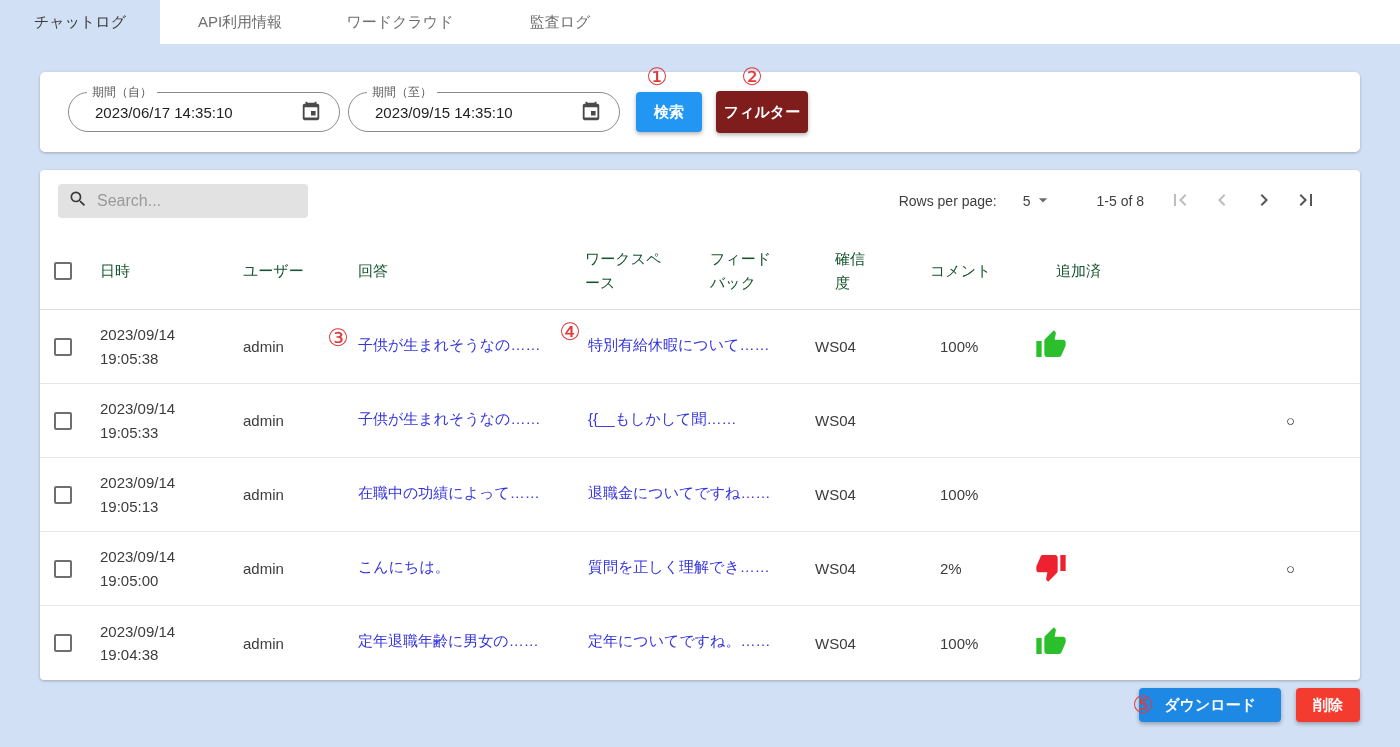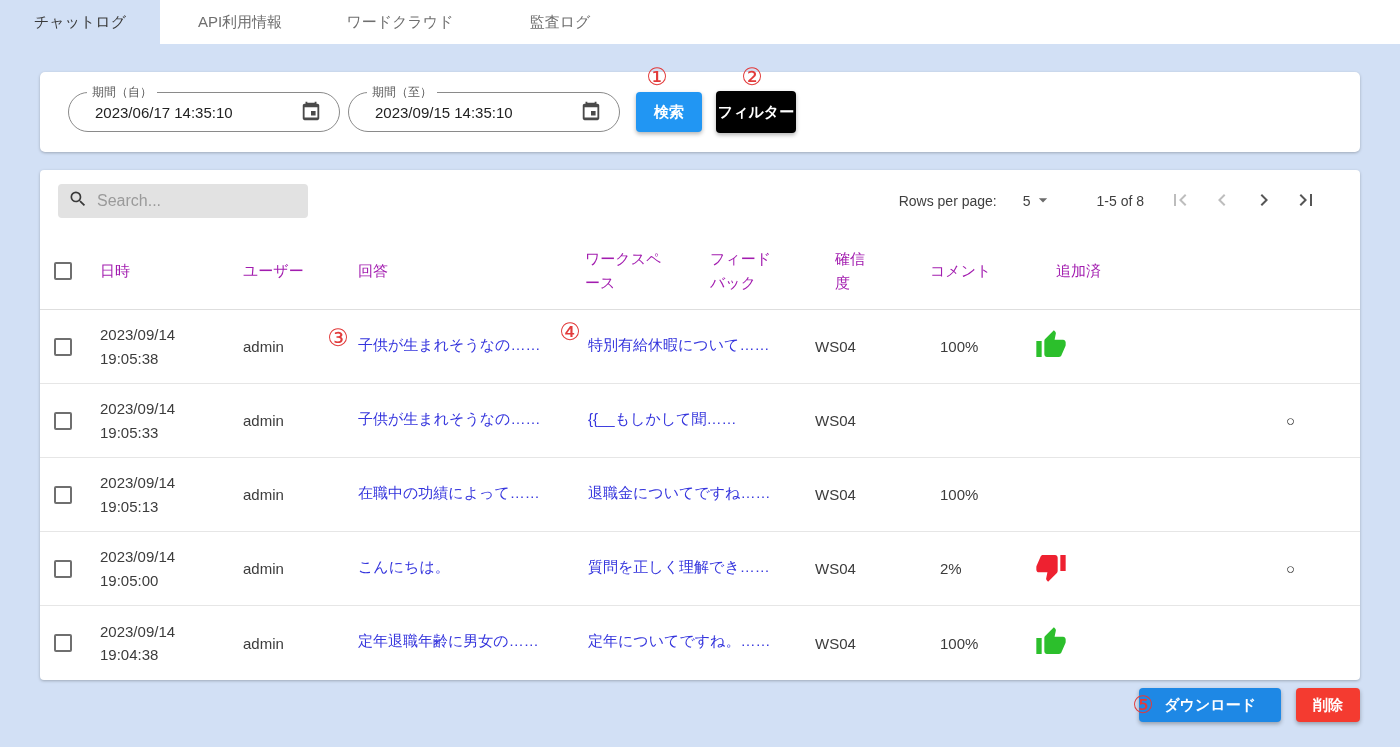--- a/index.html
+++ b/index.html
@@ -25,42 +25,42 @@
                border-radius:25px; display:flex; align-items:center;
                padding:0 16px 0 26px; margin-right:8px; background:#fff; cursor:text; }
   .datefield .flabel { position:absolute; top:-9px; left:18px; background:#fff;
                padding:0 5px; font-size:12px; color:#5a5a5a; white-space:nowrap; }
   .datefield .fvalue { font-size:15px; color:#222; white-space:nowrap; }
   .cal-btn { margin-left:auto; width:24px; height:24px; border:none; background:transparent;
              cursor:pointer; display:flex; align-items:center; justify-content:center; }
   .btn { border:none; border-radius:4px; color:#fff; font-weight:bold; cursor:pointer;
          font-size:15px; font-family:inherit; box-shadow:0 2px 4px rgba(0,0,0,.3); }
   .btn-search { width:66px; height:40px; background:#2196f3; margin-left:8px; }
-  .btn-filter { width:80px; height:42px; background:#000000; margin-left:14px; }
+  .btn-filter { width:92px; height:42px; background:#7f1d1d; margin-left:14px; }
 
   
   .table-card { margin:18px 40px 0; background:#fff; border-radius:4px;
                 box-shadow:0 1px 3px rgba(0,0,0,.25); }
   .toolbar { height:62px; display:flex; align-items:center; padding:0 40px 0 18px; }
   .searchbox { width:250px; height:34px; background:#e2e2e2; border-radius:4px;
                display:flex; align-items:center; padding:16px 10px; gap:9px; }
   .searchbox input { border:none; background:transparent; outline:none; width:100%;
                font-size:16px; color:#333; font-family:inherit; }
   .searchbox input::placeholder { color:#9a9a9a; }
   .pager { margin-left:auto; display:flex; align-items:center; font-size:14px; color:#3f3f3f; }
   .rpp-select { display:flex; align-items:center; gap:2px; margin-left:26px; cursor:pointer; }
   .pager .range { margin-left:44px; }
   .pg-btns { display:flex; align-items:center; margin-left:22px; gap:14px; }
   .pg-btn { width:28px; height:28px; border:none; background:transparent; cursor:pointer;
             display:flex; align-items:center; justify-content:center; padding:0; }
   .pg-btn.disabled { cursor:default; }
 
   
   .thead { display:flex; align-items:center; min-height:78px; border-bottom:1px solid #dedede;
-           font-size:15px; color:#a21caf; }
+           font-size:15px; color:#14532d; }
   .trow  { display:flex; align-items:center; height:74px; border-bottom:1px solid #e6e6e6;
            font-size:15px; }
   .trow:last-child { border-bottom:none; }
   .cell { padding-right:6px; }
   .c0 { width:60px;  padding-left:14px; }
   .c1 { width:143px; }
   .c2 { width:115px; }
   .c3 { width:230px; }
   .c4 { width:227px; }
   .c5 { width:125px; }

